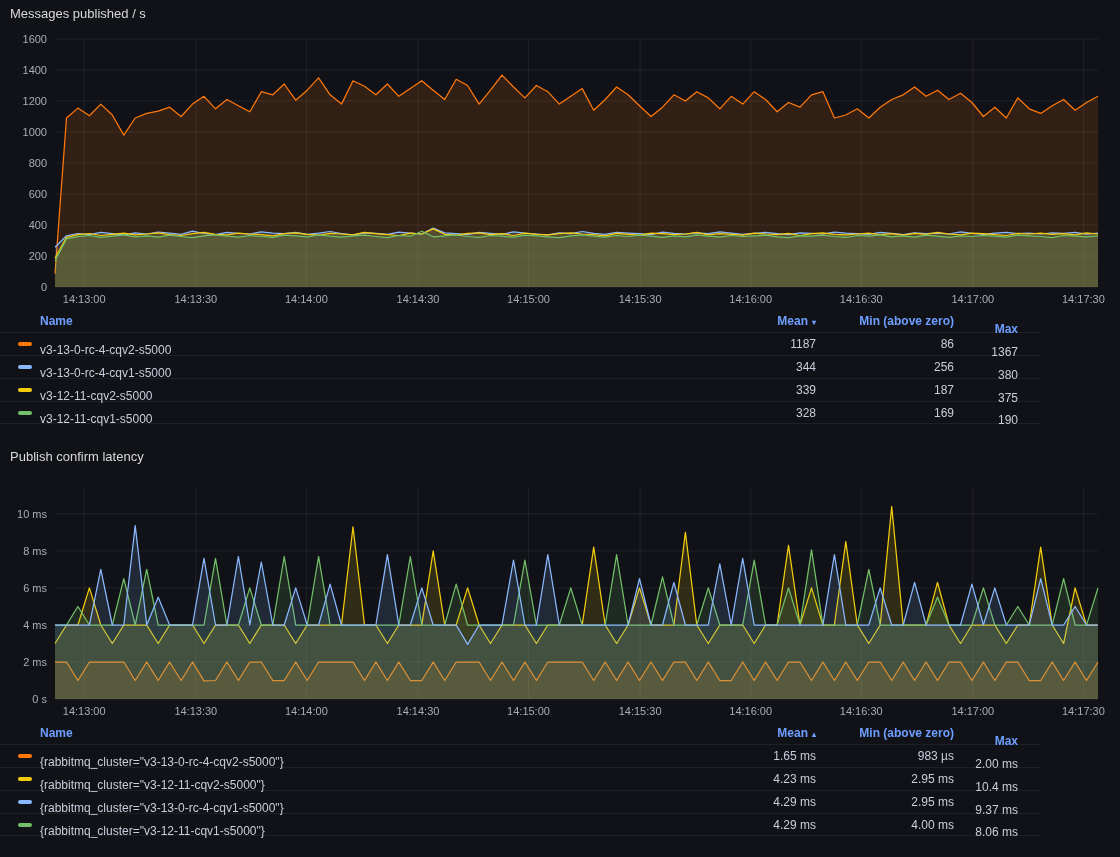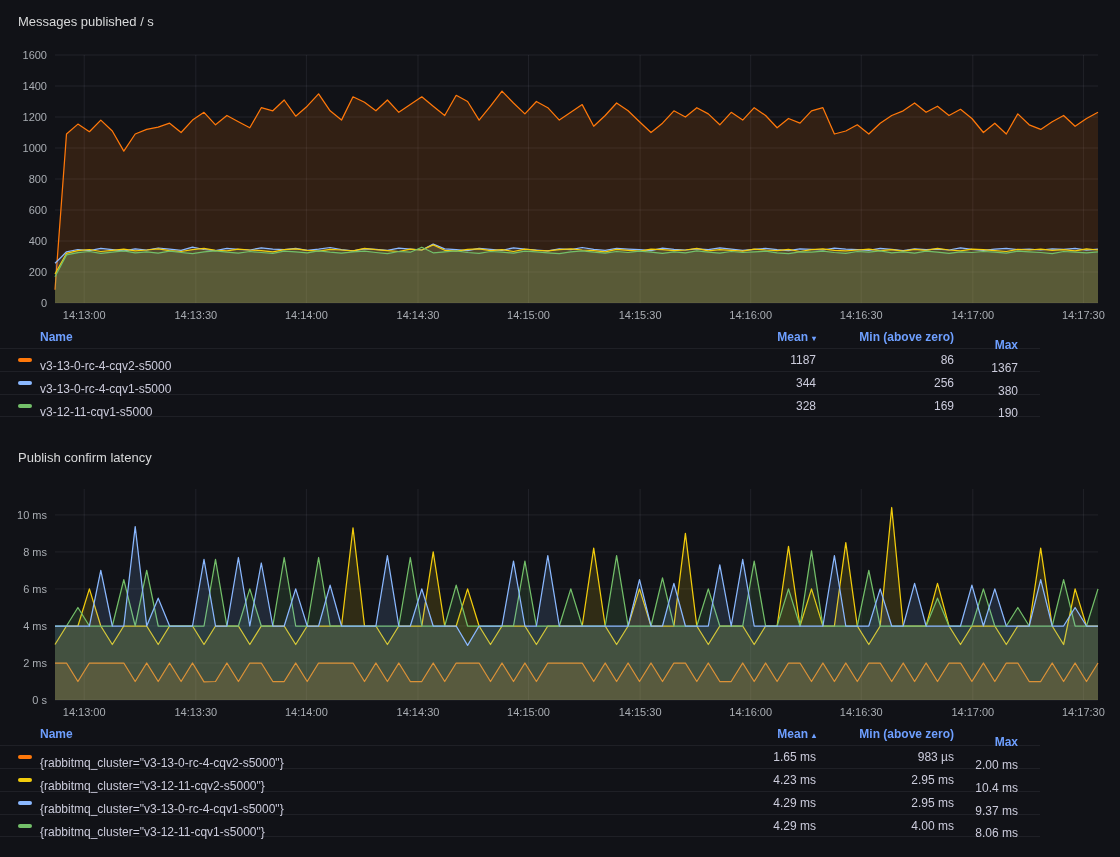--- a/index.html
+++ b/index.html
@@ -4,21 +4,21 @@
 <style>
   html,body{margin:0;padding:0;}
   body{
     width:1120px;height:857px;
     background:#111217;
     font-family:"Liberation Sans", sans-serif;
     overflow:hidden;
     -webkit-font-smoothing:antialiased;
   }
   .panel-title{
-    margin:8px;
+    margin:0;
     padding:6px 0 0 10px;
     font-size:13px;
     font-weight:500;
     line-height:16px;
     color:#d8d9da;
   }
   .panel--second .panel-title{padding-top:25px;}
   .panel--second .chart{margin-top:11px;}
   .chart svg{display:block;}
   .legend{width:1040px;}
@@ -129,20 +129,29 @@
             <div class="col name">
               <span class="swatch" style="background: rgb(138, 184, 255);"></span>
               <span class="series-name">v3-13-0-rc-4-cqv1-s5000</span>
             </div>
             <div class="col mean">344</div>
             <div class="col min">256</div>
             <div class="col max">380</div>
           </div>
           <div class="legend-row">
             <div class="col name">
+              <span class="swatch" style="background: rgb(242, 204, 12);"></span>
+              <span class="series-name">v3-12-11-cqv2-s5000</span>
+            </div>
+            <div class="col mean">339</div>
+            <div class="col min">187</div>
+            <div class="col max">375</div>
+          </div>
+          <div class="legend-row">
+            <div class="col name">
               <span class="swatch" style="background: rgb(115, 191, 105);"></span>
               <span class="series-name">v3-12-11-cqv1-s5000</span>
             </div>
             <div class="col mean">328</div>
             <div class="col min">169</div>
             <div class="col max">190</div>
           </div>
         </div>
     </div>
   </section>

